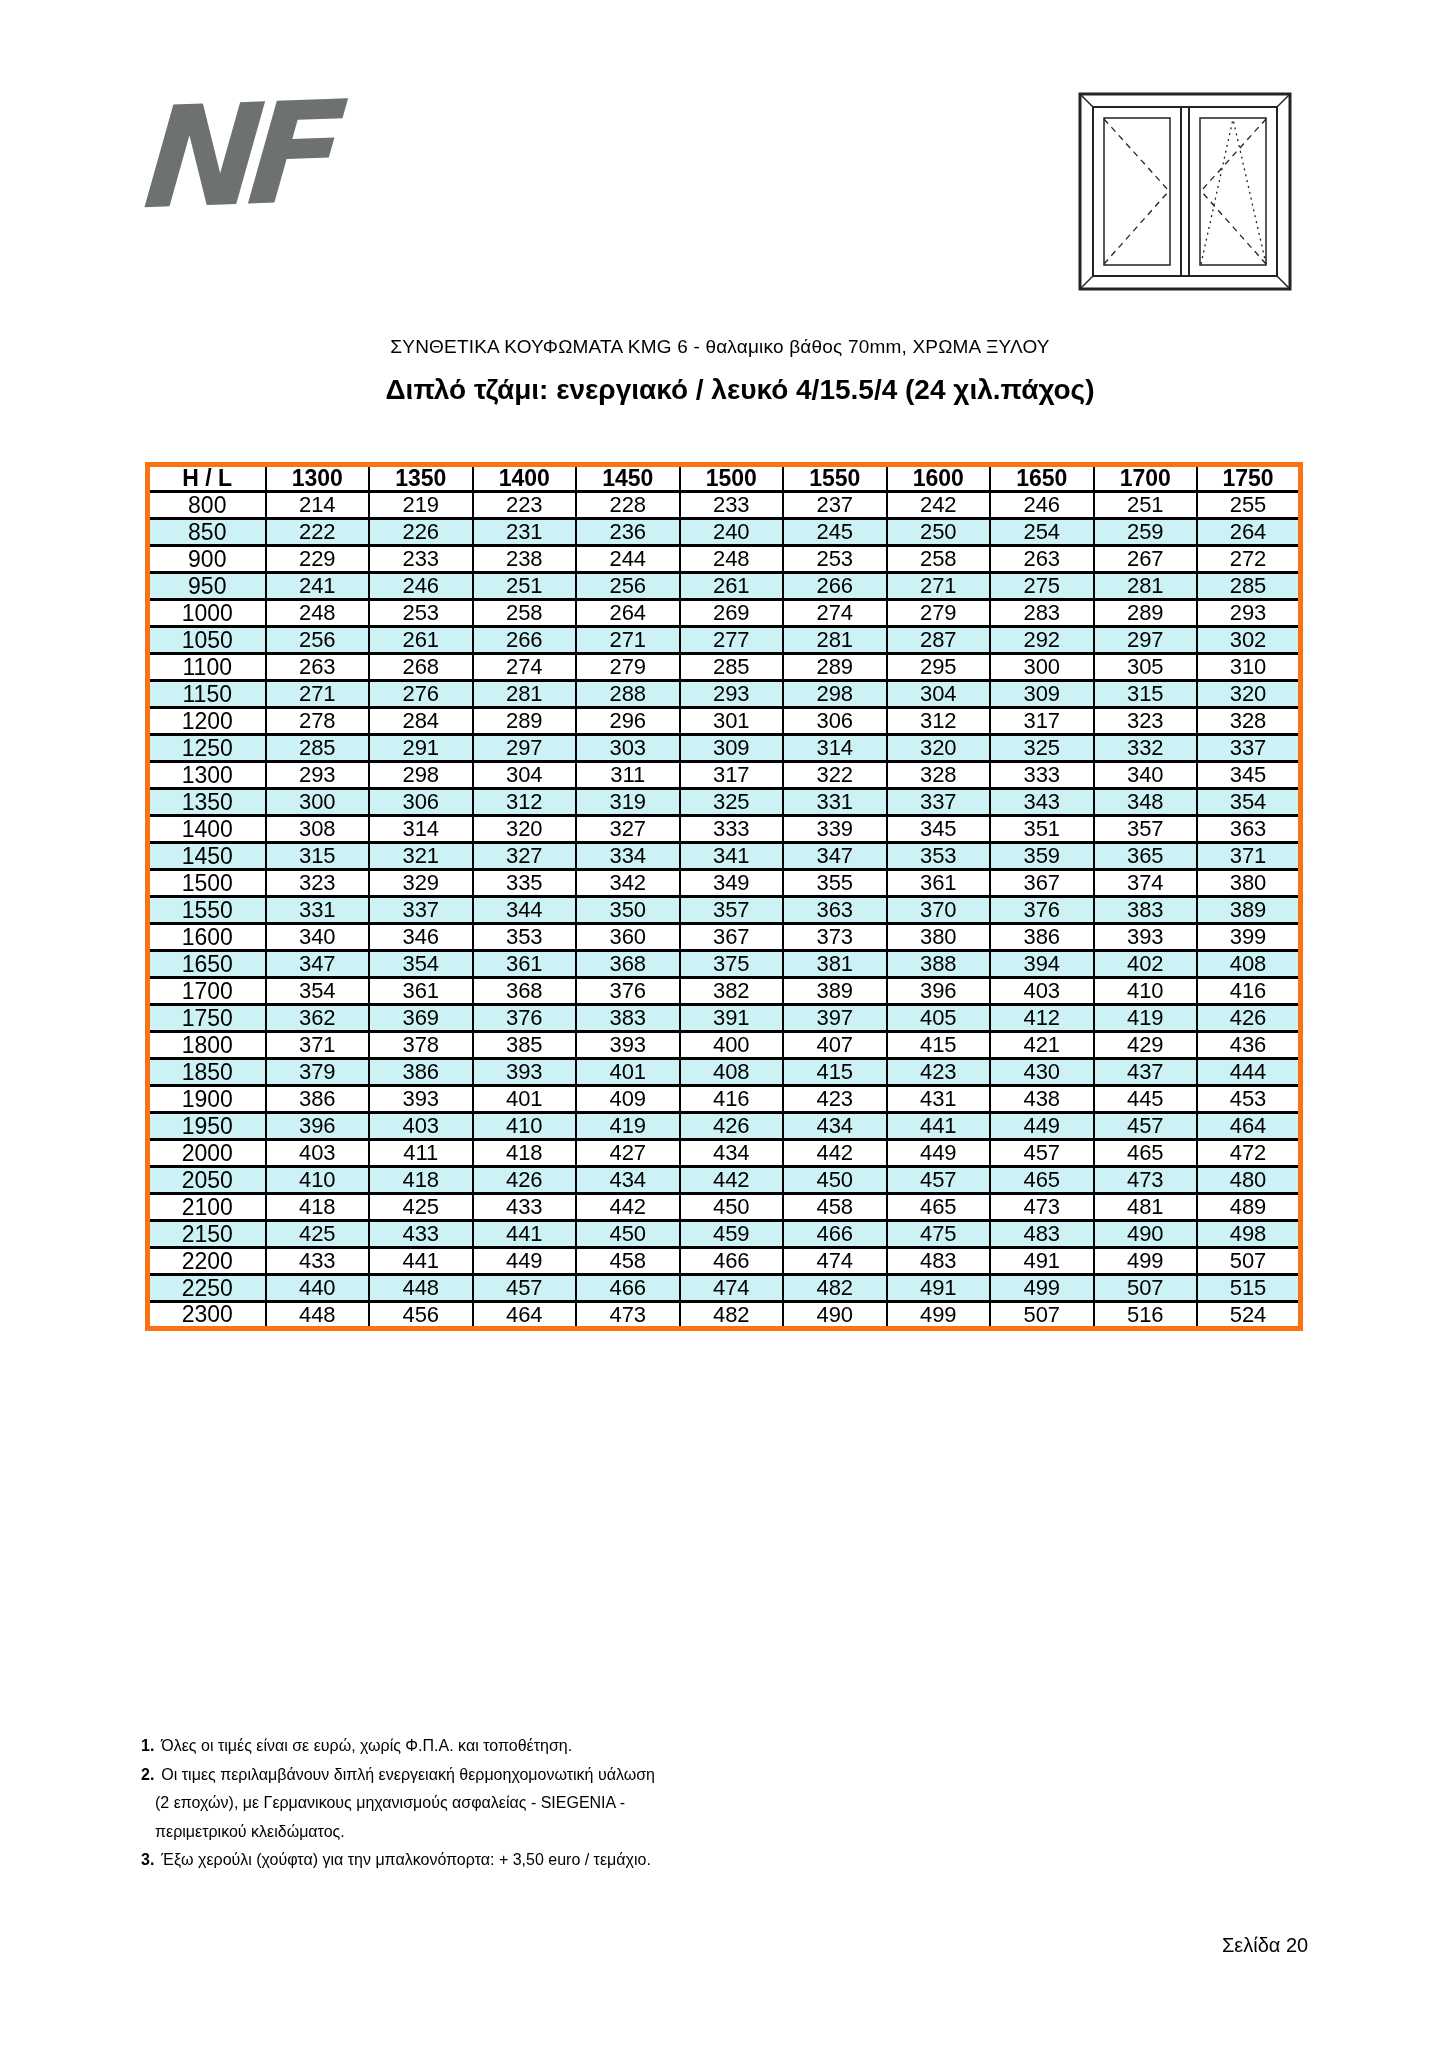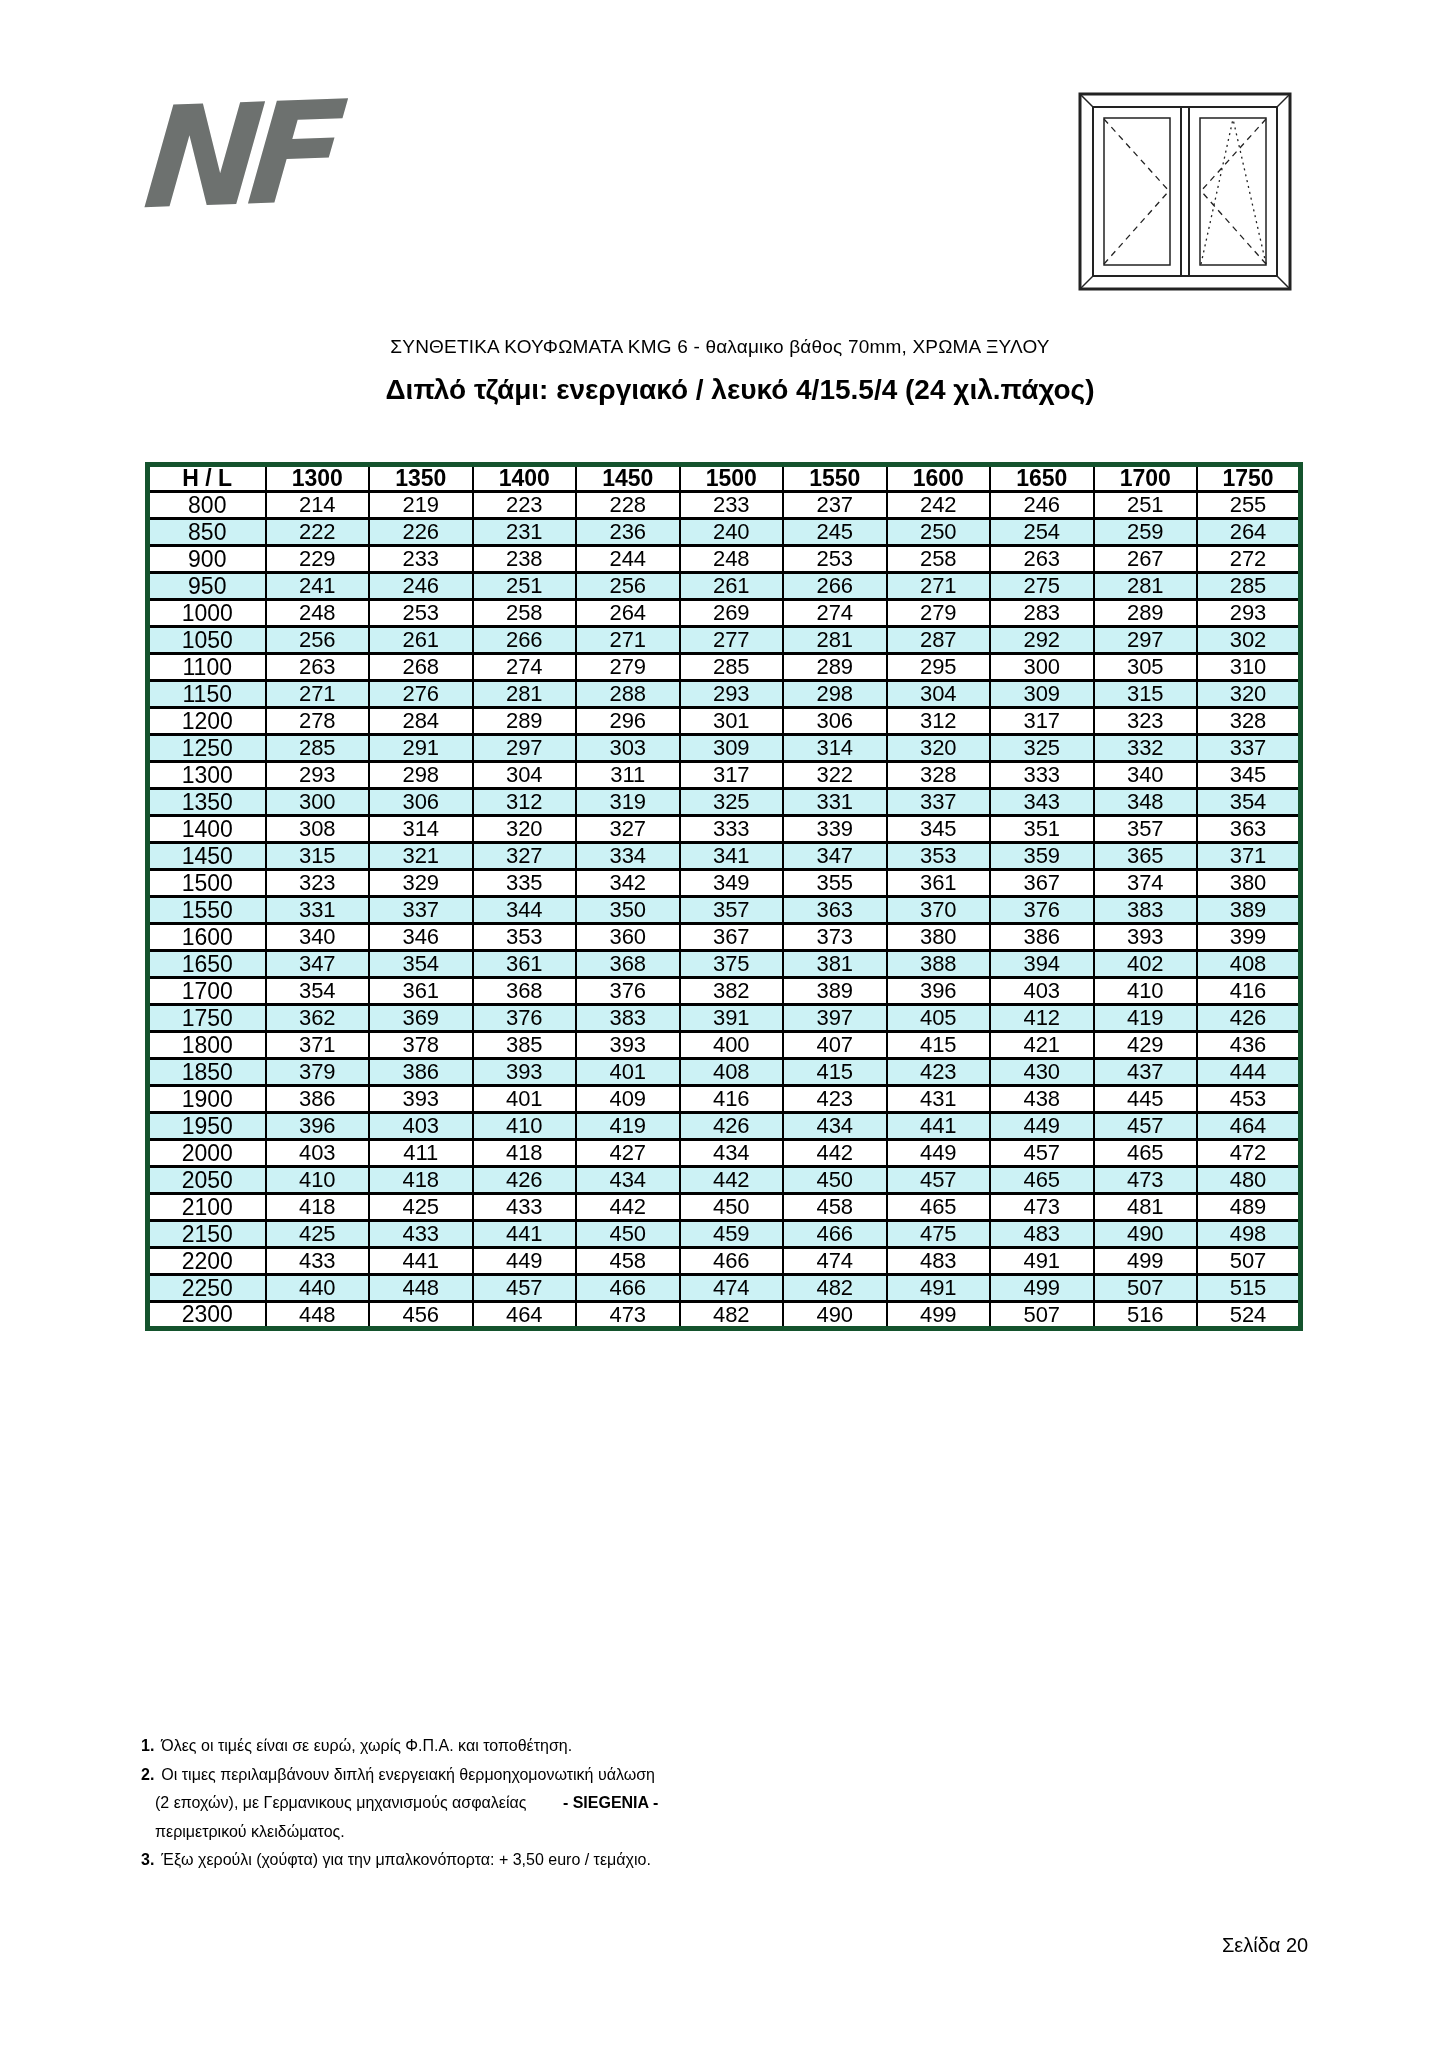--- a/index.html
+++ b/index.html
@@ -34,41 +34,41 @@
   }
   .subtitle {
     position: absolute; top: 374px; left: 0; width: 1440px;
     text-align: center; font-size: 28px; font-weight: bold; padding-left: 40px;
   }
 
   table.price-table {
     position: absolute; left: 145px; top: 462px;
     width: 1158px;
     border-collapse: collapse; table-layout: fixed;
-    border: 5px solid #14532d;
+    border: 5px solid #f97316;
   }
   .price-table th, .price-table td {
     border: 2px solid #000;
     border-top-width: 3px; border-bottom-width: 3px;
     padding: 0; height: 27px;
     text-align: center; vertical-align: middle;
     font-size: 22px; line-height: 1;
     overflow: hidden; white-space: nowrap;
   }
   .price-table th { font-weight: bold; font-size: 23px; }
   .price-table td.row-h { font-weight: normal; font-size: 23px; }
   .price-table tbody tr:nth-child(even) { background: #CCF2F5; }
 
   .notes {
     position: absolute; left: 141px; top: 1732px;
     font-size: 16px; line-height: 28.5px;
   }
   .note-num { font-weight: bold; margin-right: 7px; }
   .indent { padding-left: 14px; }
-  .bold { font-weight: bold; margin-left: 32px; }
+  .bold { font-weight: normal; }
 
   .page-footer {
     position: absolute; left: 1222px; top: 1934px;
     font-size: 20px;
   }
 </style>
 </head>
 <body>
 
 <div class="logo">NF</div>

